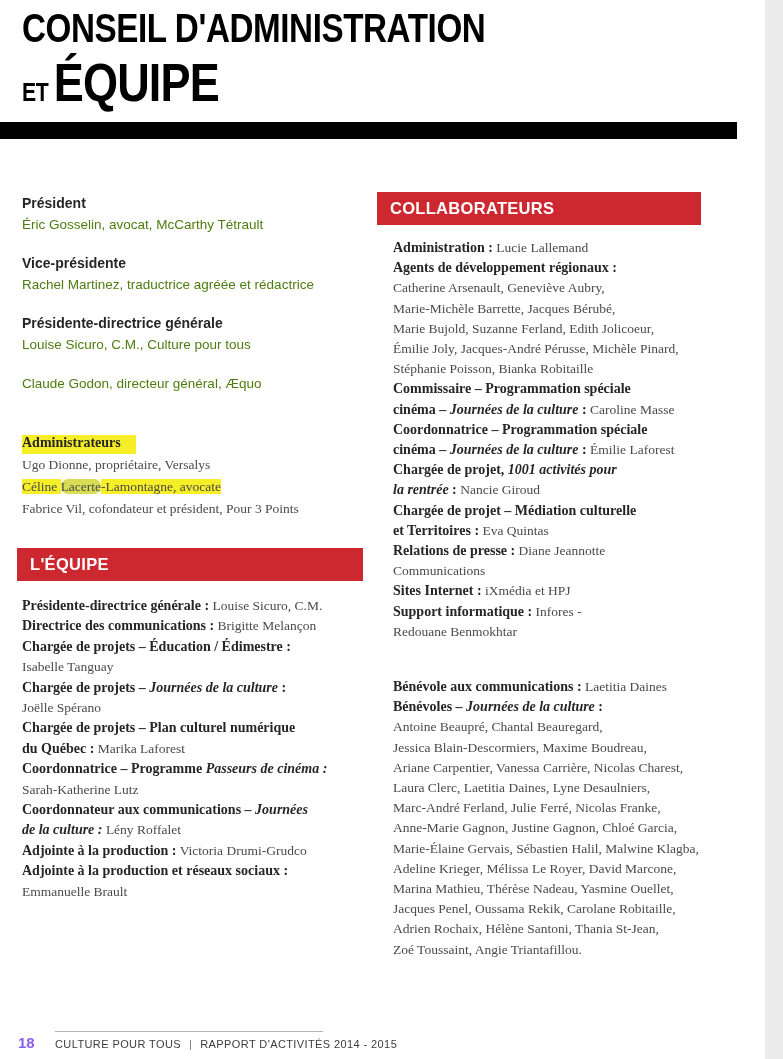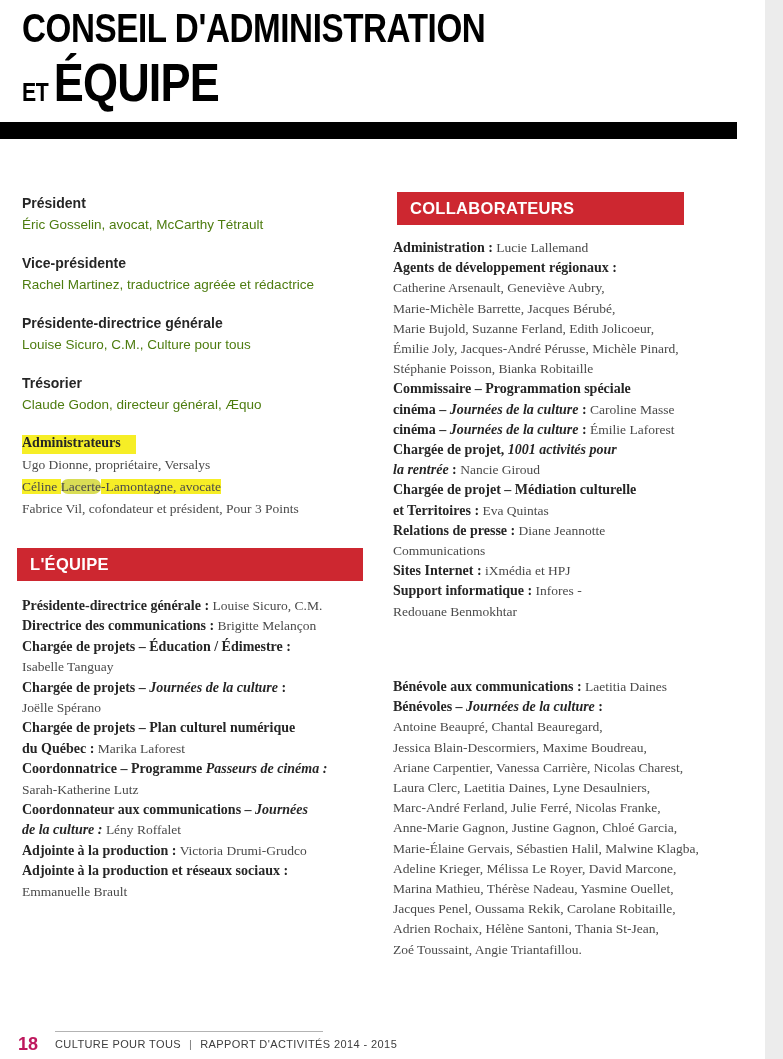--- a/index.html
+++ b/index.html
@@ -13,21 +13,21 @@
       transform:scaleX(0.83);transform-origin:left center;letter-spacing:-0.5px;}
   .t2{white-space:nowrap;transform:scaleX(0.85);transform-origin:left center;margin-top:2px;}
   .t2 .small{font-size:25px;font-weight:bold;color:#000;letter-spacing:-0.5px;}
   .t2 .big{font-size:53px;font-weight:bold;color:#000;letter-spacing:-1px;}
   .black-bar{position:absolute;left:0;top:122px;width:737px;height:17px;background:#000;}
 
   
   .banner{position:absolute;height:33px;background:var(--accent,#cd2730);color:#fff;
           font-weight:bold;font-size:16.5px;letter-spacing:0.3px;display:flex;align-items:center;
           padding-left:13px;box-sizing:border-box;}
-  .banner-collab{left:397px;top:192px;width:287px;}
+  .banner-collab{left:377px;top:192px;width:324px;}
   .banner-equipe{left:17px;top:548px;width:346px;}
 
   
   .board{position:absolute;left:22px;top:193px;width:365px;}
   .bentry{margin-bottom:18px;}
   .role{font-size:14px;font-weight:bold;color:#262626;line-height:21px;white-space:nowrap;}
   .bname{font-size:13.5px;color:#4d7c0f;line-height:21px;white-space:nowrap;}
 
   .adminblock{position:absolute;left:22px;top:432px;width:365px;}
   .equipelist{position:absolute;left:22px;top:596px;width:365px;}
@@ -38,21 +38,21 @@
   .adminblock .tline{line-height:22px;}
   .equipelist .tline{line-height:20.4px;}
   .tline span.b{font-weight:bold;color:#262626;font-size:14px;}
   .tline span.i{font-style:italic;}
   .hl{background:var(--hl,#f6ee26);}
   .hl2{background:var(--hl2,#d9dd55);border-radius:7px;}
   .hlpad{background:var(--hl,#f6ee26);padding-right:15px;padding-bottom:4px;}
 
   
   .foot-rule{position:absolute;left:55px;top:1031px;width:268px;height:1px;background:#b3b3b3;}
-  .pageno{position:absolute;left:18px;top:1034px;font-size:18px;font-weight:bold;color:#be185d;}
+  .pageno{position:absolute;left:18px;top:1034px;font-size:15px;font-weight:bold;color:#8b5cf6;}
   .foottext{position:absolute;left:55px;top:1038px;font-size:11px;color:#3d3d3d;
             letter-spacing:0.4px;white-space:nowrap;}
   .foottext .sep{padding:0 8px;color:#777;}
 </style>
 </head>
 <body>
 
 <div class="page">
 
   <div class="hdr">
@@ -71,21 +71,20 @@
     </div>
     <div class="bentry">
       <div class="role">Vice-présidente</div>
       <div class="bname">Rachel Martinez, traductrice agréée et rédactrice</div>
     </div>
     <div class="bentry">
       <div class="role">Présidente-directrice générale</div>
       <div class="bname">Louise Sicuro, C.M., Culture pour tous</div>
     </div>
     <div class="bentry">
-      <div class="role">Trésorier</div>
       <div class="bname">Claude Godon, directeur général, Æquo</div>
     </div>
   </div>
 
   <div class="adminblock">
       <div class="tline"><span class="b hlpad">Administrateurs</span></div>
       <div class="tline"><span>Ugo Dionne, propriétaire, Versalys</span></div>
       <div class="tline"><span class="hl">Céline </span><span class="hl2">Lacerte</span><span class="hl">-Lamontagne, avocate</span></div>
       <div class="tline"><span>Fabrice Vil, cofondateur et président, Pour 3 Points</span></div>
     </div>
@@ -97,20 +96,21 @@
   <div class="collablist">
       <div class="tline"><span class="b">Administration :</span><span> Lucie Lallemand</span></div>
       <div class="tline"><span class="b">Agents de développement régionaux :</span></div>
       <div class="tline"><span>Catherine Arsenault, Geneviève Aubry,</span></div>
       <div class="tline"><span>Marie-Michèle Barrette, Jacques Bérubé,</span></div>
       <div class="tline"><span>Marie Bujold, Suzanne Ferland, Edith Jolicoeur,</span></div>
       <div class="tline"><span>Émilie Joly, Jacques-André Pérusse, Michèle Pinard,</span></div>
       <div class="tline"><span>Stéphanie Poisson, Bianka Robitaille</span></div>
       <div class="tline"><span class="b">Commissaire – Programmation spéciale</span></div>
       <div class="tline"><span class="b">cinéma – </span><span class="b i">Journées de la culture</span><span class="b"> :</span><span> Caroline Masse</span></div>
+      <div class="tline"><span class="b">Coordonnatrice – Programmation spéciale</span></div>
       <div class="tline"><span class="b">cinéma – </span><span class="b i">Journées de la culture</span><span class="b"> :</span><span> Émilie Laforest</span></div>
       <div class="tline"><span class="b">Chargée de projet, </span><span class="b i">1001 activités pour</span></div>
       <div class="tline"><span class="b i">la rentrée</span><span class="b"> :</span><span> Nancie Giroud</span></div>
       <div class="tline"><span class="b">Chargée de projet – Médiation culturelle</span></div>
       <div class="tline"><span class="b">et Territoires :</span><span> Eva Quintas</span></div>
       <div class="tline"><span class="b">Relations de presse :</span><span> Diane Jeannotte</span></div>
       <div class="tline"><span>Communications</span></div>
       <div class="tline"><span class="b">Sites Internet :</span><span> iXmédia et HPJ</span></div>
       <div class="tline"><span class="b">Support informatique :</span><span> Infores -</span></div>
       <div class="tline"><span>Redouane Benmokhtar</span></div>

